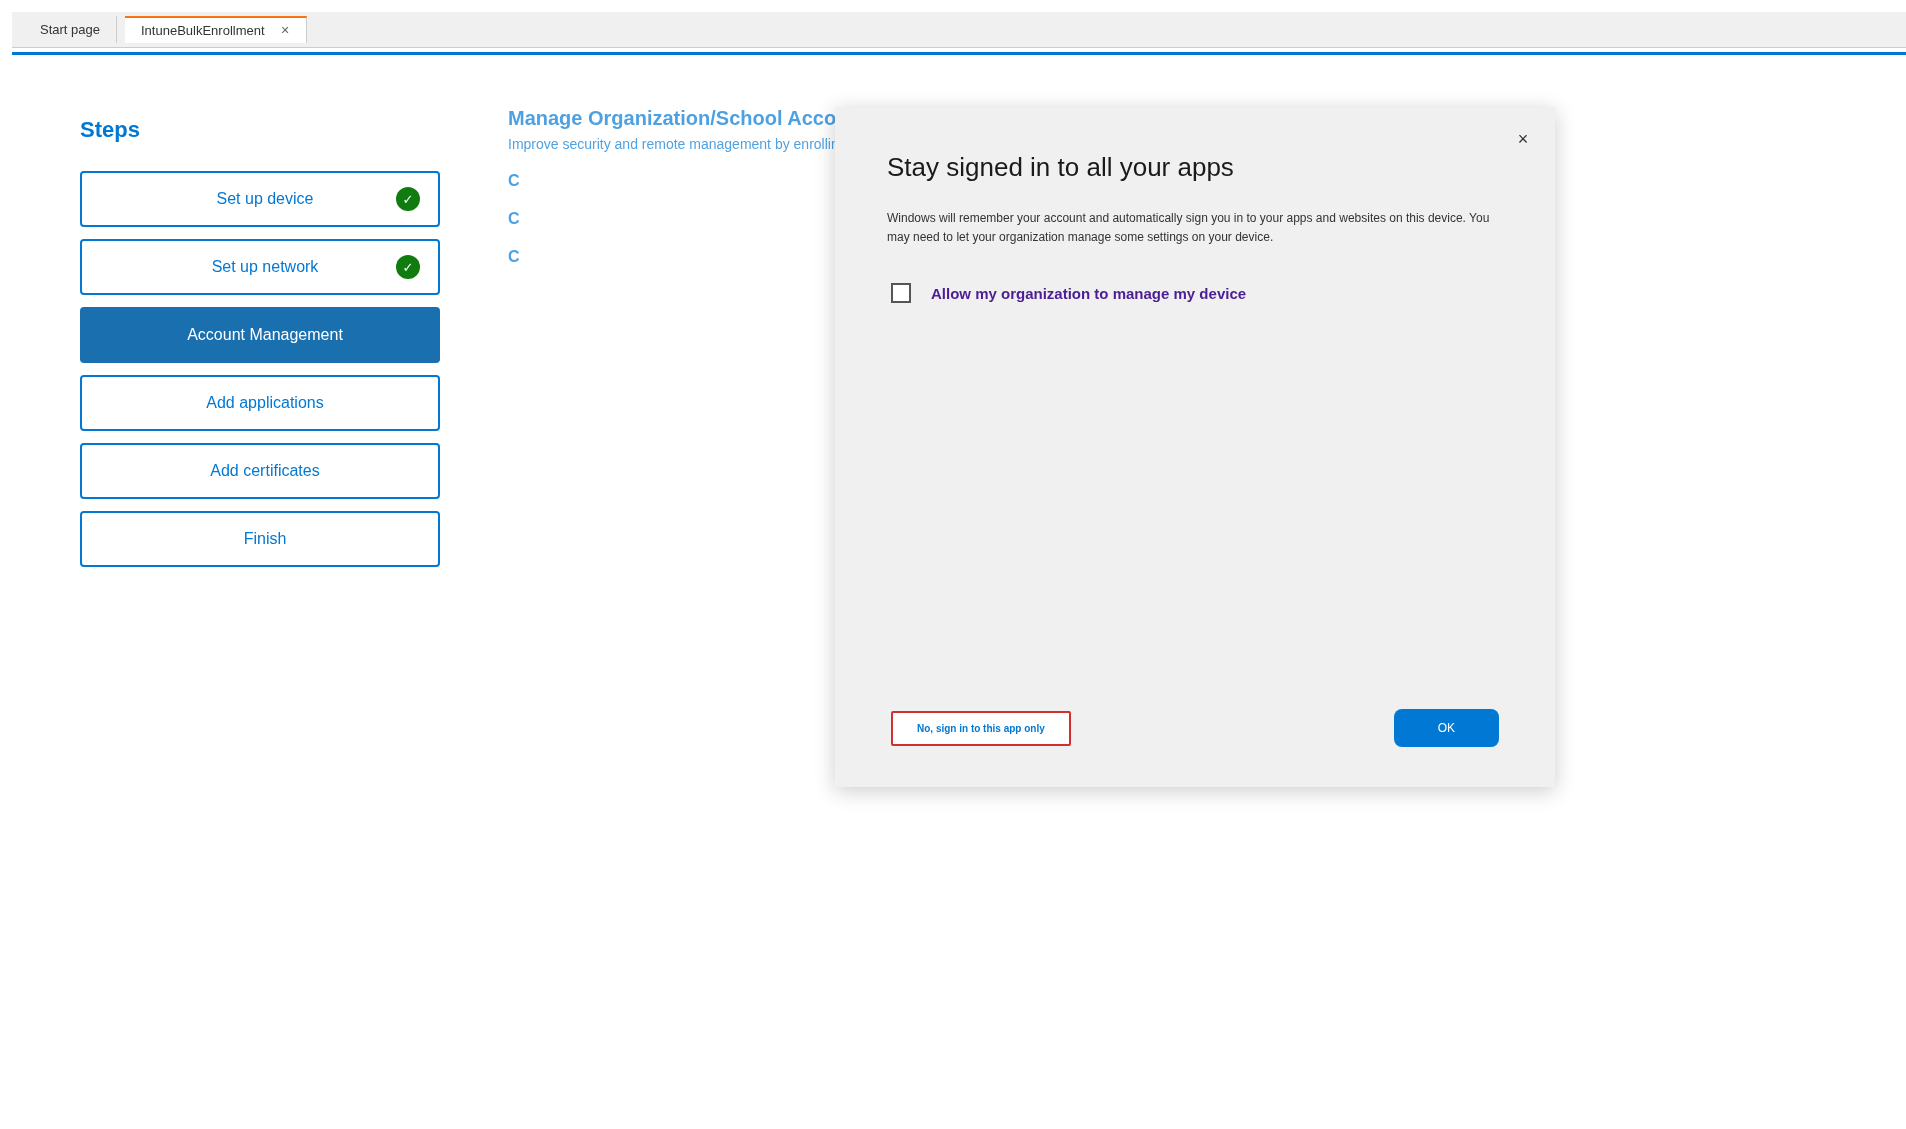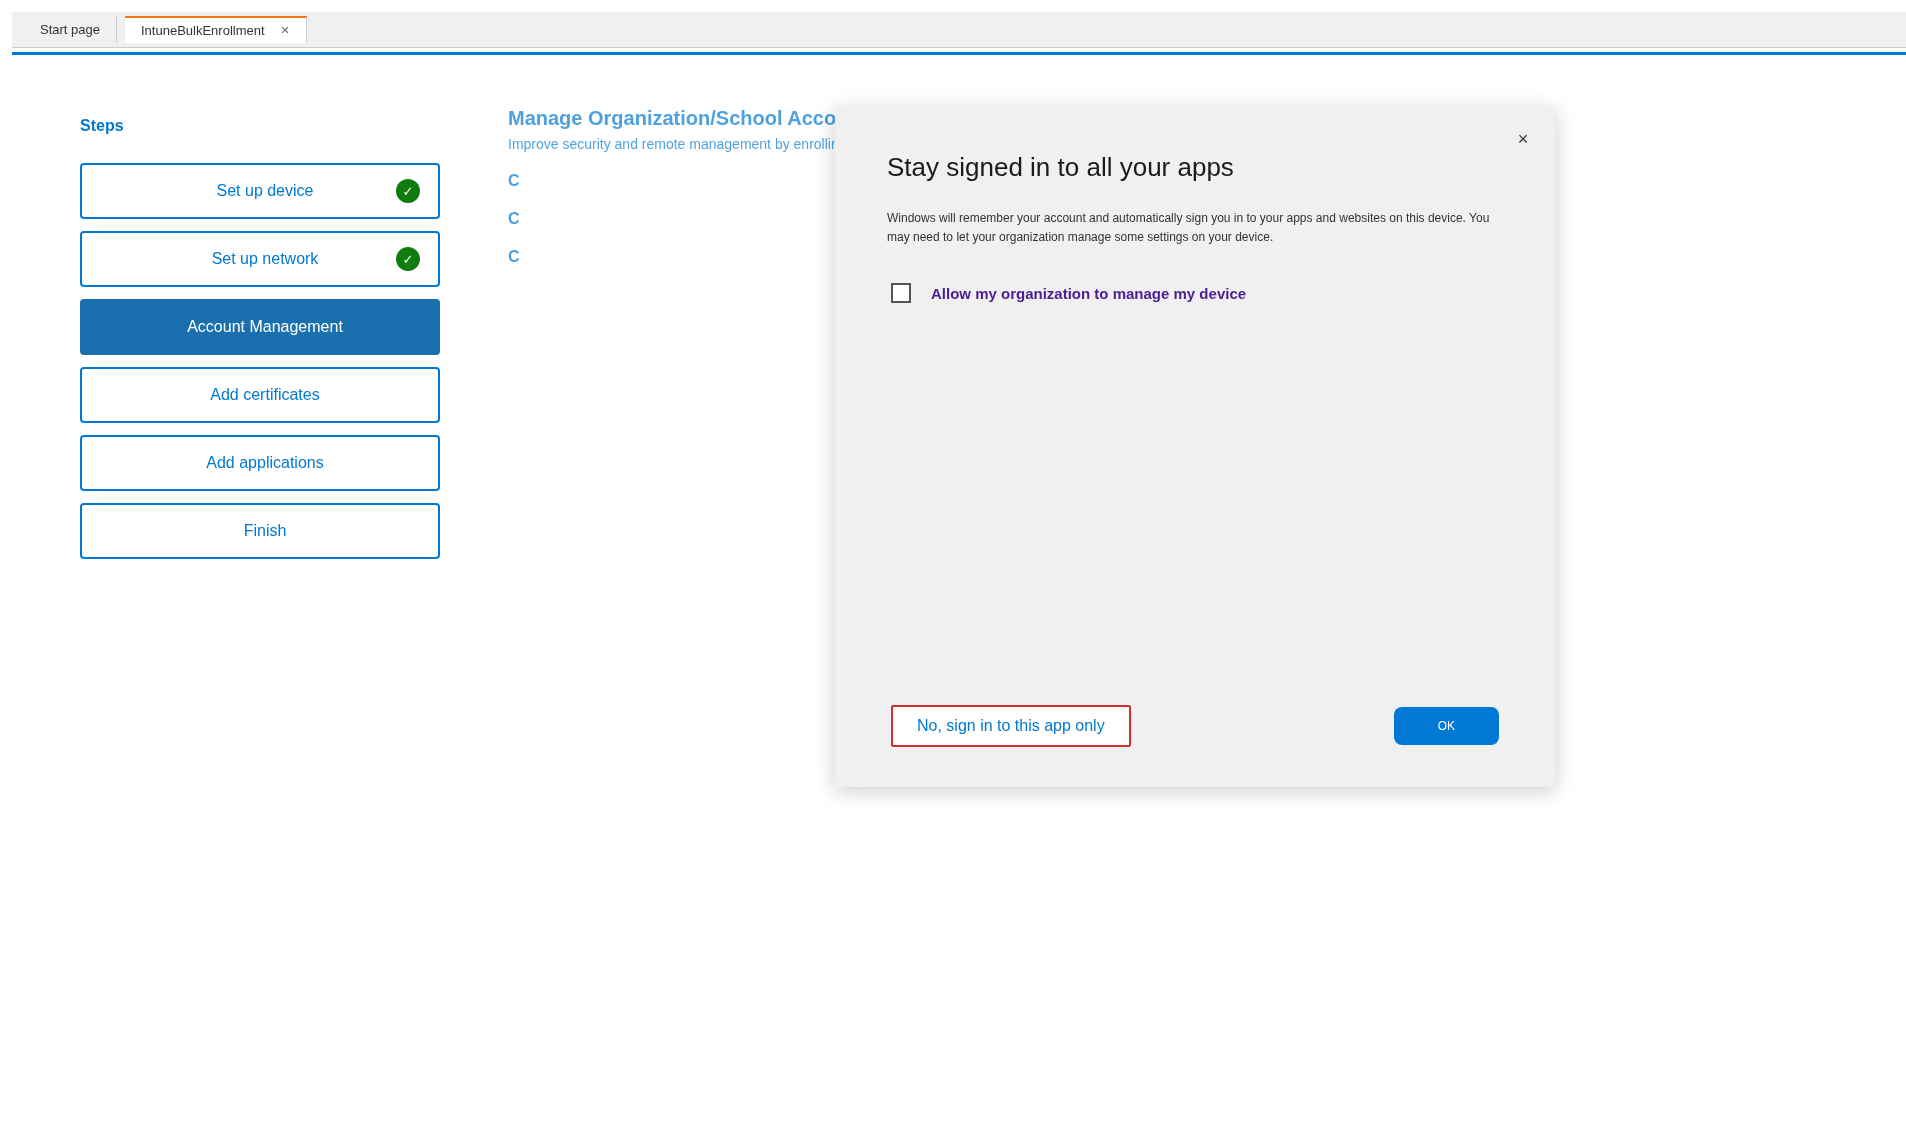--- a/index.html
+++ b/index.html
@@ -62,21 +62,21 @@
       gap: 60px;
     }
 
     
     .steps-sidebar {
       width: 360px;
       flex-shrink: 0;
       padding-top: 10px;
     }
     .steps-title {
-      font-size: 16px;
+      font-size: 22px;
       font-weight: 600;
       color: #0078d4;
       margin-bottom: 28px;
     }
     .step-btn {
       width: 100%;
       height: 56px;
       border: 2px solid #0078d4;
       border-radius: 4px;
       background: #ffffff;
@@ -210,22 +210,22 @@
       left: 48px;
       right: 48px;
       display: flex;
       align-items: center;
       justify-content: space-between;
     }
     .btn-secondary-outlined {
       border: 2px solid #d32f2f;
       background: #ffffff;
       color: #0078d4;
-      font-size: 16px;
-      font-weight: 400;
+      font-size: 10px;
+      font-weight: 700;
       padding: 10px 20px;
       cursor: pointer;
       border-radius: 2px;
     }
     .btn-primary {
       background: #0078d4;
       color: #ffffff;
       border: none;
       font-size: 12px;
       font-weight: 500;
@@ -266,25 +266,25 @@
     <button class="step-btn">
       <span>Set up network</span>
       <span class="step-check">✓</span>
     </button>
 
     <button class="step-btn active">
       <span>Account Management</span>
     </button>
 
     <button class="step-btn">
+      <span>Add applications</span>
+    </button>
+
+    <button class="step-btn">
       <span>Add certificates</span>
-    </button>
-
-    <button class="step-btn">
-      <span>Add applications</span>
     </button>
 
     <button class="step-btn">
       <span>Finish</span>
     </button>
   </div>
 
   <div class="right-area">
     <div class="page-title">Manage Organization/School Accounts</div>
     <div class="page-subtitle">Improve security and remote management by enrolling devices into Active Directory</div>

